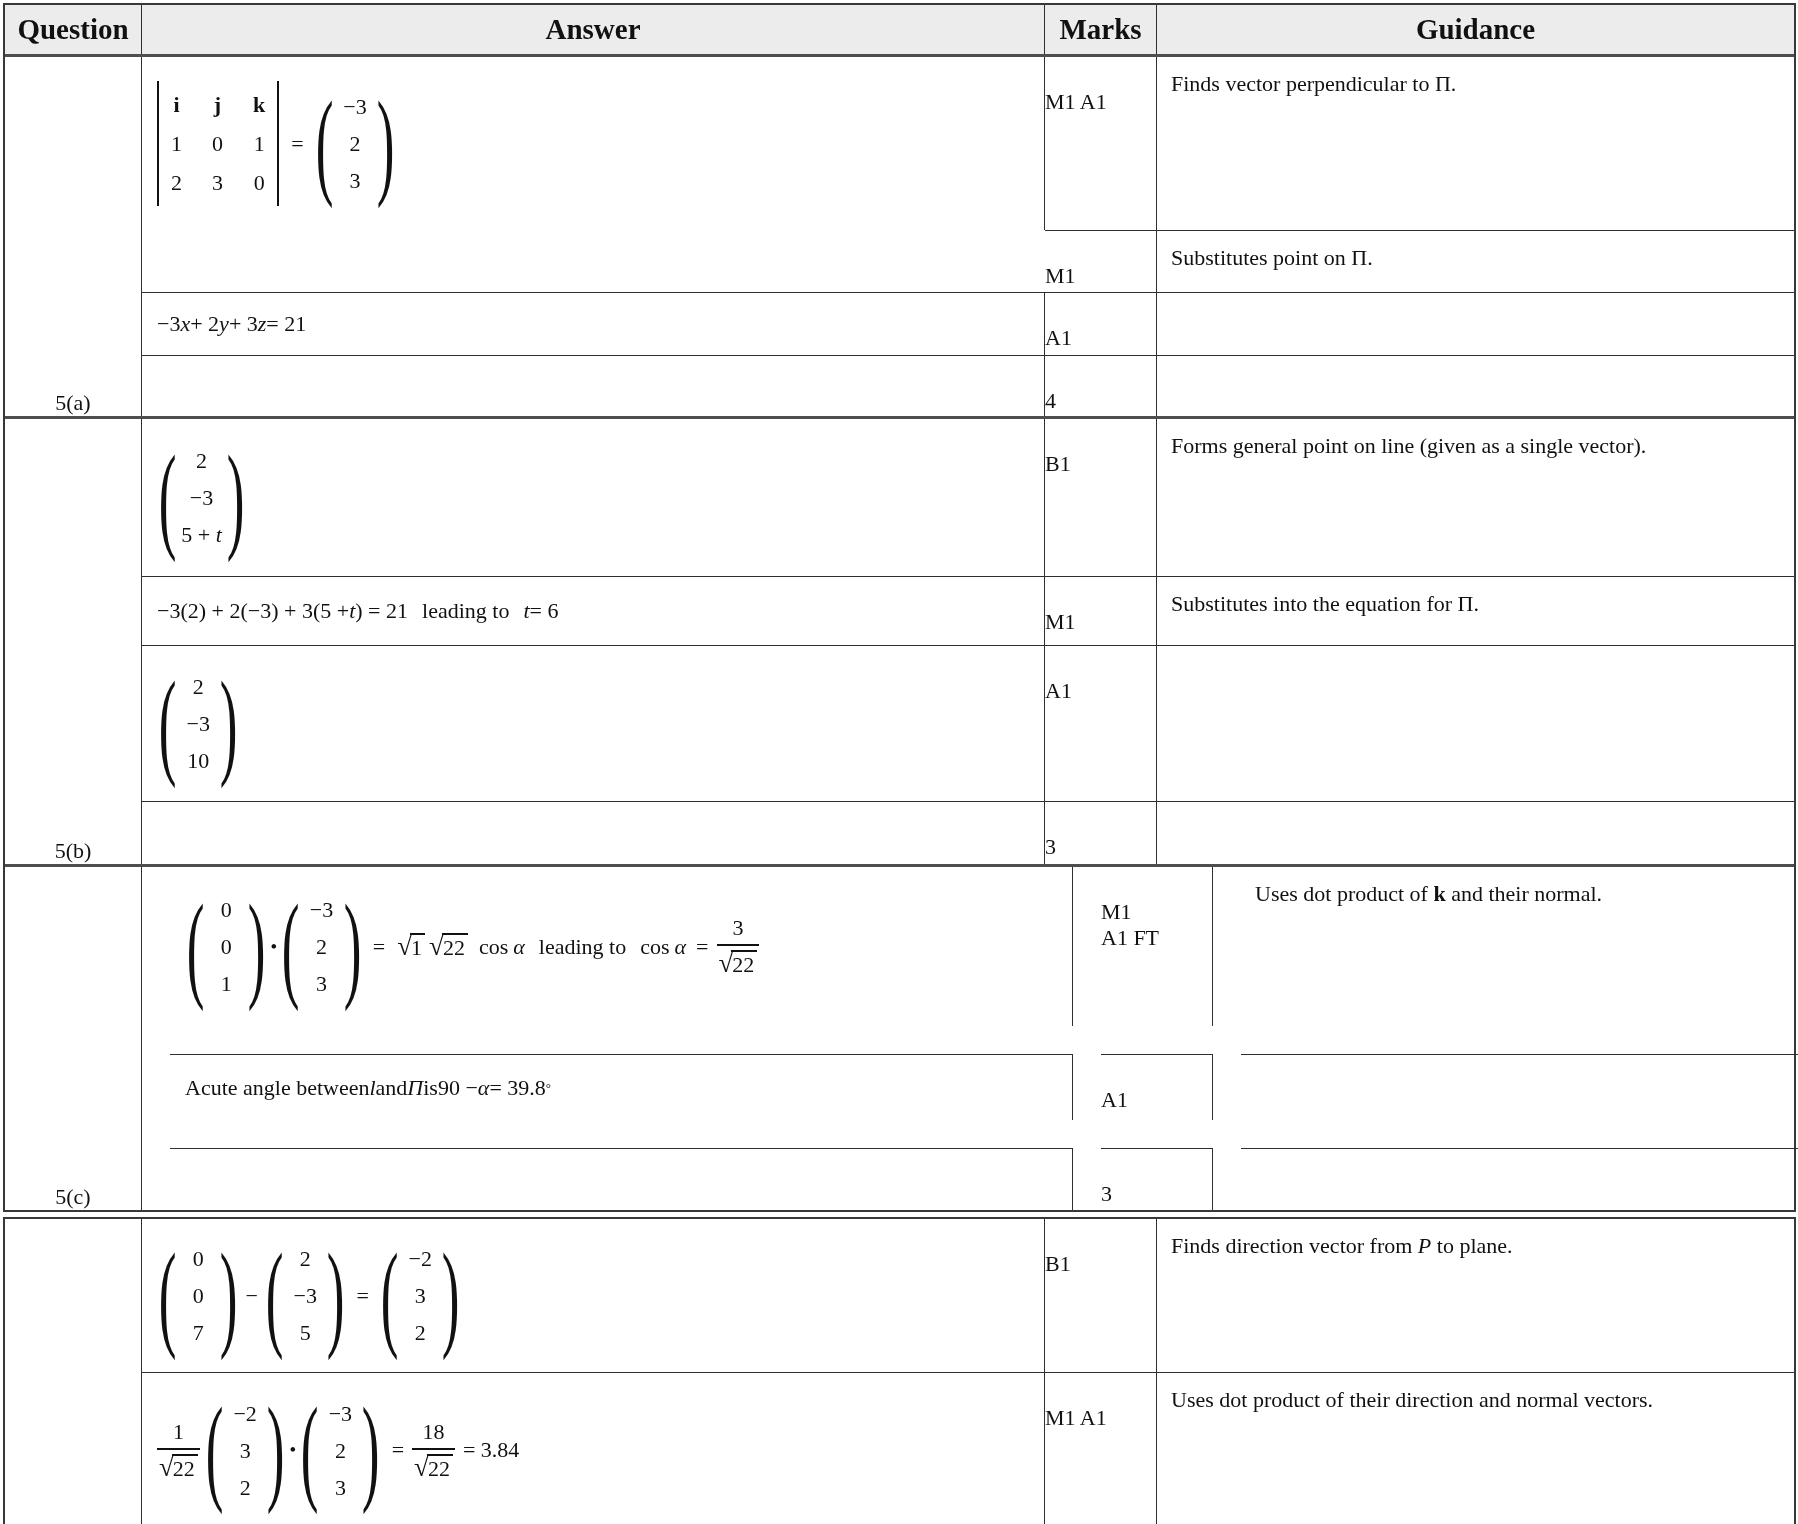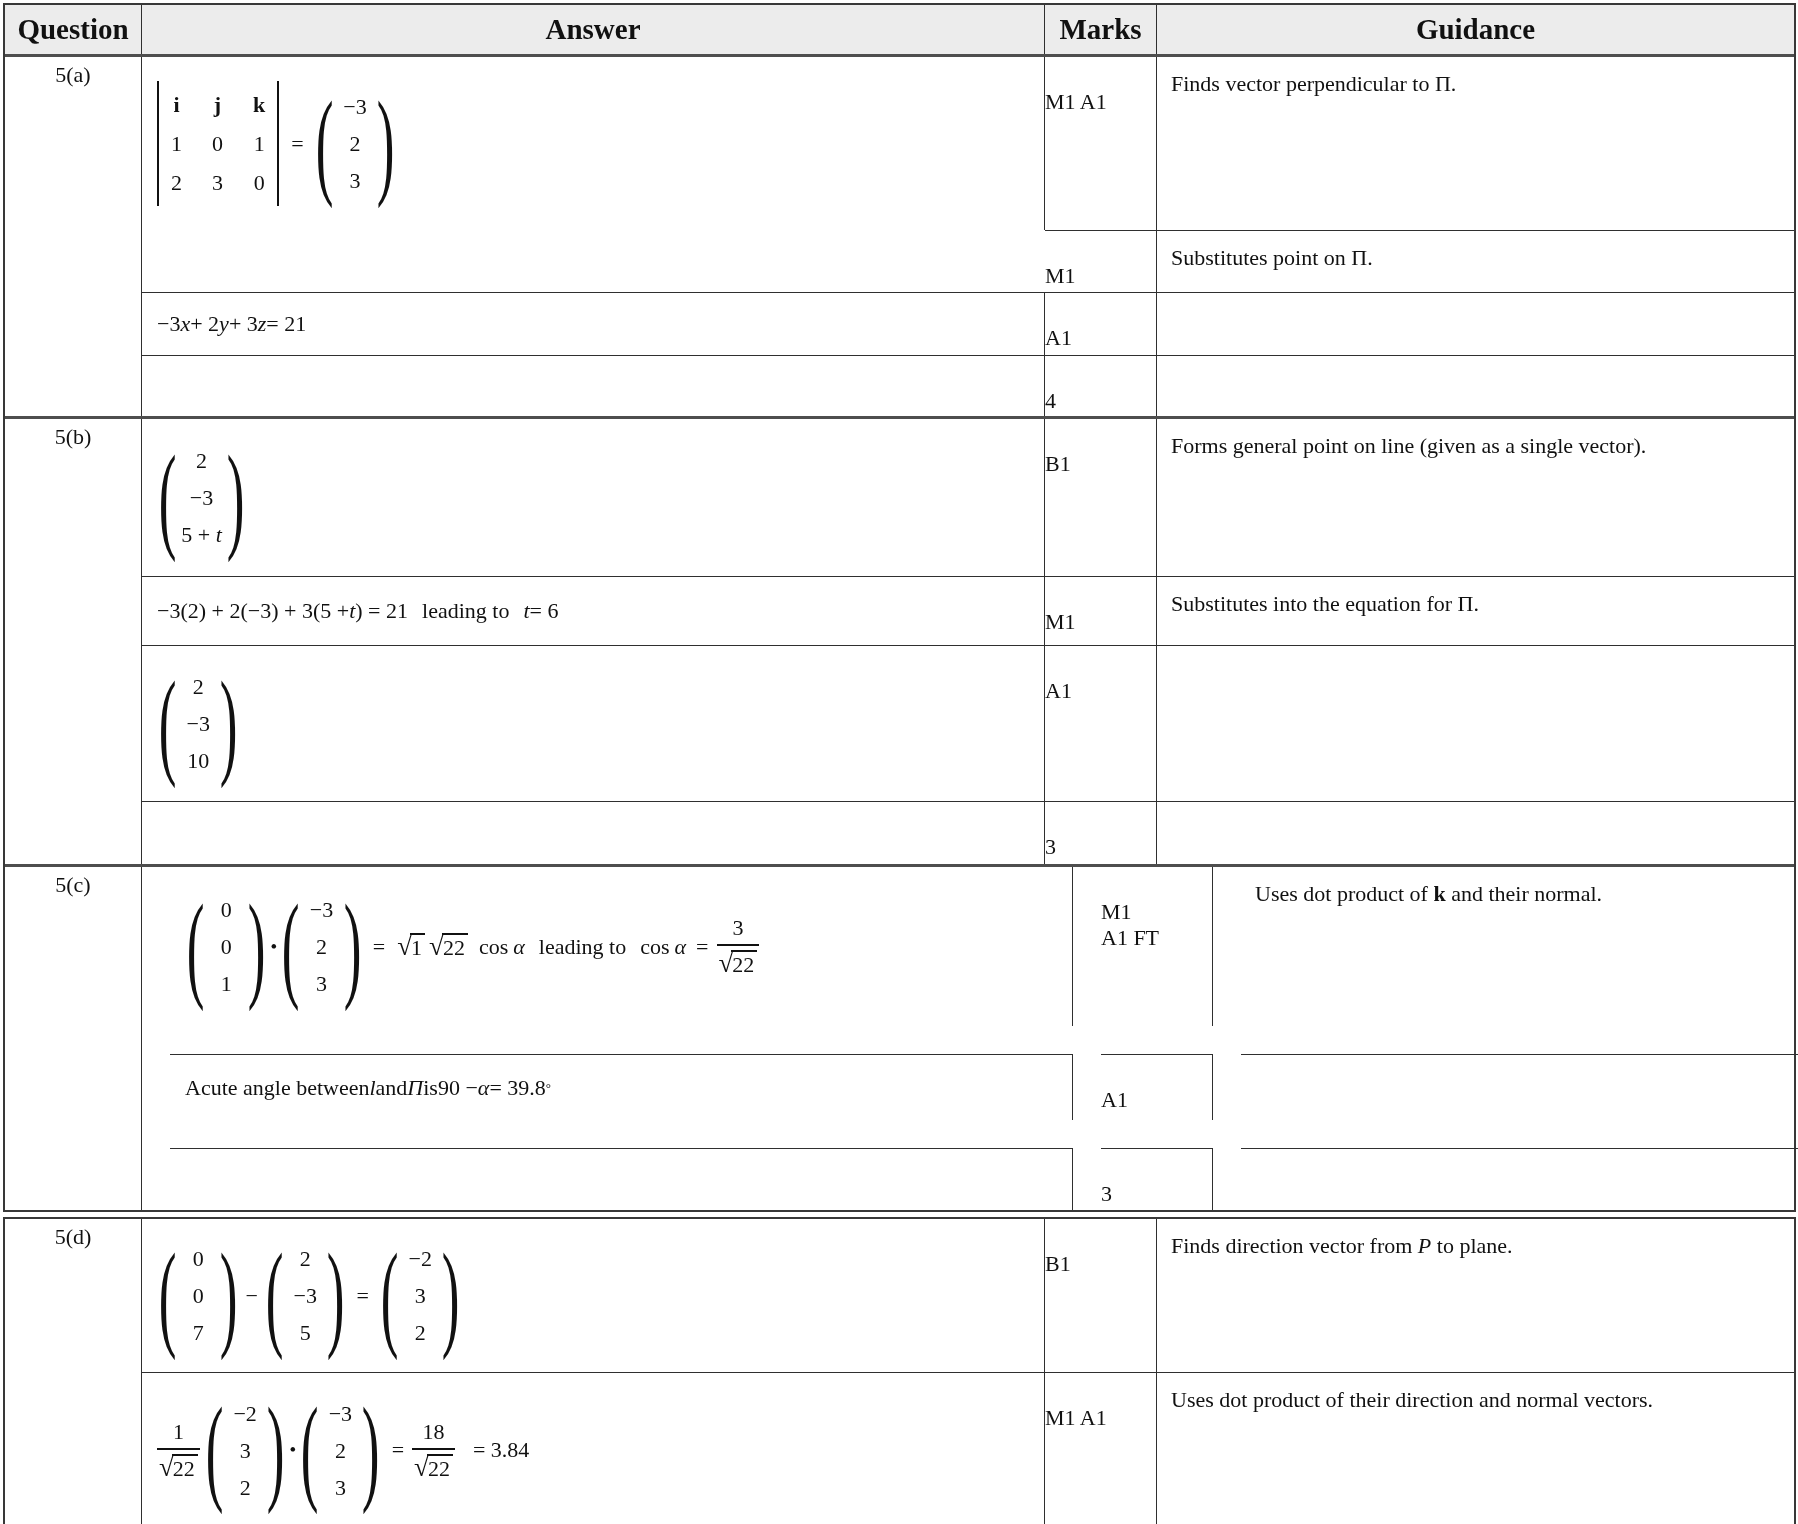--- a/index.html
+++ b/index.html
@@ -11,21 +11,21 @@
   }
   .tbl{border:2px solid #383838;width:1789px;}
   .tbl2{margin-top:5px;}
   .hdr{display:grid;grid-template-columns:137px 903px 112px 637px;grid-template-rows:49px;background:#ececec;}
   .hcell{display:flex;align-items:center;justify-content:center;font-weight:bold;font-size:29px;}
   .group{display:grid;grid-template-columns:137px 903px 112px 637px;border-top:3px solid #4e4e4e;background:#fff;}
   .g5a{grid-template-rows:173px 62px 63px 61px;}
   .g5b{grid-template-rows:157px 69px 156px 63px;}
   .g5c{grid-template-rows:159px 66px 62px;gap:28px;}
   .g5d{grid-template-rows:153px 155px 52px;border-top:none;}
-  .qcell{grid-column:1;grid-row:1 / -1;border-right:1.5px solid #2f2f2f;display:flex;justify-content:center;align-items:flex-start;padding-top:5px;}
+  .qcell{grid-column:1;grid-row:1 / -1;border-right:1.5px solid #2f2f2f;display:flex;justify-content:center;align-items:flex-end;padding-top:16px;}
   .acell{grid-column:2;border-right:1.5px solid #2f2f2f;display:flex;align-items:center;padding-left:15px;overflow:hidden;white-space:nowrap;}
   .mcell{grid-column:3;border-right:1.5px solid #2f2f2f;text-align:left;padding:32px 12px 0 0;font-weight:normal;box-sizing:border-box;}
   .gcell{grid-column:4;padding:14px 23px 0 14px;box-sizing:border-box;}
   .bt{border-top:1.5px solid #2f2f2f;}
   .hbr{border-right:1.5px solid #2f2f2f;}
   .it{font-style:italic;}
   .bf{font-weight:bold;}
   
   .vec{display:inline-flex;align-items:center;}
   .vbody{display:inline-flex;flex-direction:column;text-align:center;line-height:37px;padding:0 3px;min-width:34px;}
@@ -35,21 +35,21 @@
   .op{margin:0 10px;}
   .dotop{margin:0 3px;font-size:19px;}
   .sqrt{display:inline-flex;align-items:flex-start;margin:0 2px;white-space:nowrap;}
   .rsign{font-size:27px;line-height:27px;}
   .rad{border-top:2px solid #111;line-height:25px;padding:0 3px 0 1px;margin-left:-2px;}
   .frac{display:inline-flex;flex-direction:column;align-items:stretch;text-align:center;margin:0 8px;vertical-align:middle;}
   .fnum{border-bottom:2px solid #111;padding:0 5px 3px;}
   .fden{padding-top:4px;}
   .fn{margin-left:9px;margin-right:5px;}
   .gap{margin:0 14px;}
-  .tail{margin-left:10px;}
+  .tail{margin-left:0;}
   .sup{vertical-align:super;font-size:13px;line-height:0;}
   .m2{display:block;}
 </style>
 </head>
 <body>
 
 <div class="page">
 
   <div class="tbl">
 

